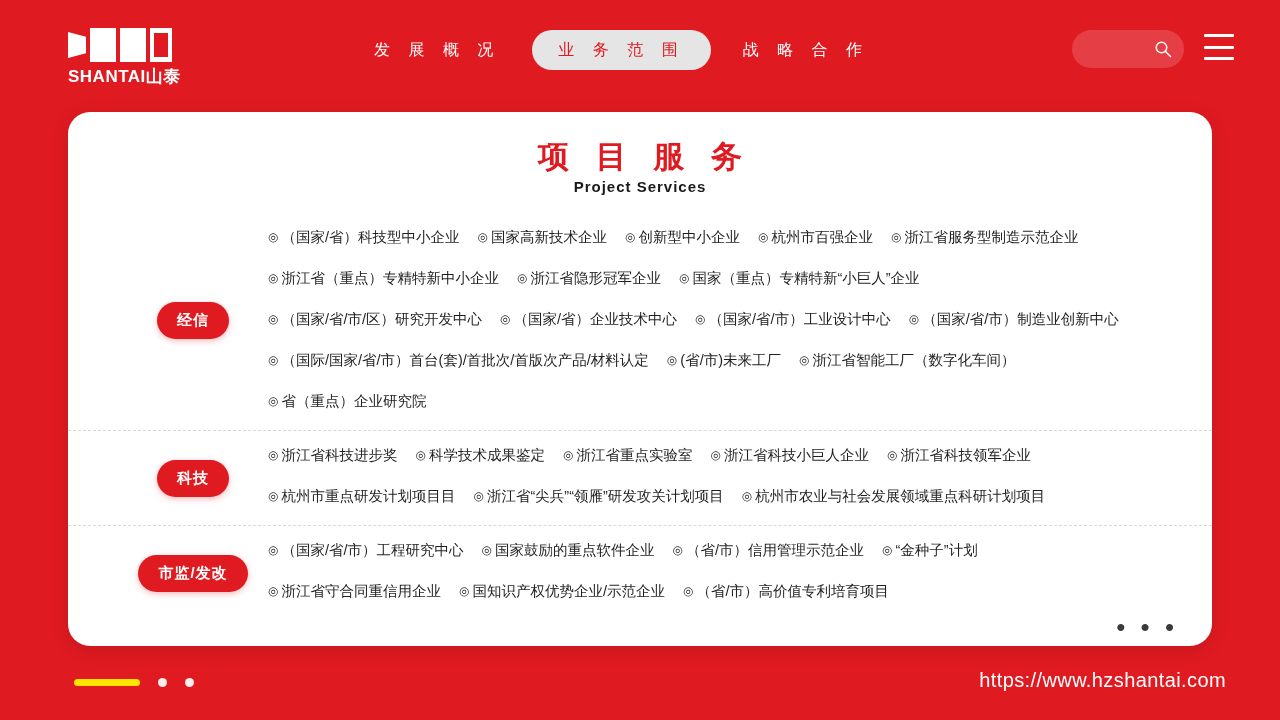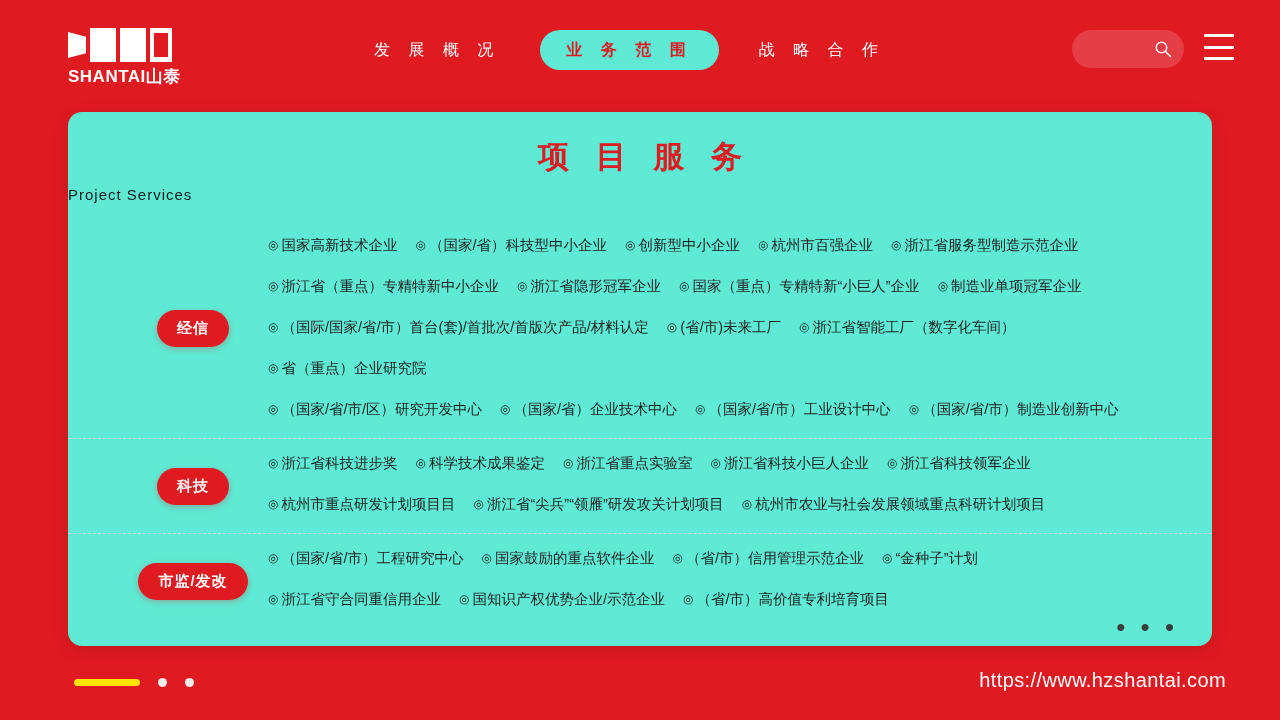--- a/index.html
+++ b/index.html
@@ -53,37 +53,37 @@
     letter-spacing: 0.5px;
     white-space: nowrap;
   }
 
   .nav {
     position: absolute;
     left: 350px; top: 0;
     height: 100px;
     display: flex;
     align-items: center;
-    gap: 16px;
+    gap: 8px;
   }
   .nav-item {
     color: #ffffff;
     font-size: 16px;
     letter-spacing: 7px;
     padding: 0 24px;
     white-space: nowrap;
     cursor: pointer;
     height: 40px;
     line-height: 40px;
     border-radius: 20px;
   }
   .nav-item.active {
-    background: #5eead4;
+    background: #e5e5e5;
     color: #e01a21;
-    font-weight: bold;
+    font-weight: normal;
     padding: 0 26px;
   }
 
   .search-box {
     position: absolute;
     right: 96px; top: 30px;
     width: 112px; height: 38px;
     border-radius: 19px;
     background: rgba(255,255,255,0.16);
     cursor: pointer;
@@ -108,41 +108,41 @@
     width: 30px; height: 3px;
     background: #ffffff;
     border-radius: 1px;
   }
 
   
   .card {
     position: absolute;
     left: 68px; top: 112px;
     width: 1144px; height: 534px;
-    background: #5eead4;
-    border-radius: 14px;
+    background: #ffffff;
+    border-radius: 22px;
     box-shadow: 0 4px 18px rgba(0,0,0,0.12);
     overflow: hidden;
   }
 
   .card-title {
     text-align: center;
     margin-top: 24px;
     color: #e01a21;
     font-size: 31px;
     font-weight: bold;
     letter-spacing: 9px;
     text-indent: 9px;
   }
   .card-subtitle {
-    text-align: left;
-    margin-top: 8px;
+    text-align: center;
+    margin-top: 0;
     color: #1a1a1a;
     font-size: 15px;
-    font-weight: normal;
+    font-weight: bold;
     letter-spacing: 1px;
   }
 
   .sections {
     margin-top: 16px;
     position: relative;
   }
 
   .section {
     position: relative;
@@ -288,43 +288,42 @@
 
   <div class="sections">
 
     <div class="section sec-jingxin">
       <div class="section-inner">
         <div class="tag-col">
           <div class="tag">经信</div>
         </div>
         <div class="items-col">
           <div class="item-row">
+            <span class="item"><span class="bullet">◎</span><span>（国家/省）科技型中小企业</span></span>
             <span class="item"><span class="bullet">◎</span><span>国家高新技术企业</span></span>
-            <span class="item"><span class="bullet">◎</span><span>（国家/省）科技型中小企业</span></span>
             <span class="item"><span class="bullet">◎</span><span>创新型中小企业</span></span>
             <span class="item"><span class="bullet">◎</span><span>杭州市百强企业</span></span>
             <span class="item"><span class="bullet">◎</span><span>浙江省服务型制造示范企业</span></span>
           </div>
           <div class="item-row">
             <span class="item"><span class="bullet">◎</span><span>浙江省（重点）专精特新中小企业</span></span>
             <span class="item"><span class="bullet">◎</span><span>浙江省隐形冠军企业</span></span>
             <span class="item"><span class="bullet">◎</span><span>国家（重点）专精特新“小巨人”企业</span></span>
-            <span class="item"><span class="bullet">◎</span><span>制造业单项冠军企业</span></span>
+          </div>
+          <div class="item-row">
+            <span class="item"><span class="bullet">◎</span><span>（国家/省/市/区）研究开发中心</span></span>
+            <span class="item"><span class="bullet">◎</span><span>（国家/省）企业技术中心</span></span>
+            <span class="item"><span class="bullet">◎</span><span>（国家/省/市）工业设计中心</span></span>
+            <span class="item"><span class="bullet">◎</span><span>（国家/省/市）制造业创新中心</span></span>
           </div>
           <div class="item-row">
             <span class="item"><span class="bullet">◎</span><span>（国际/国家/省/市）首台(套)/首批次/首版次产品/材料认定</span></span>
             <span class="item"><span class="bullet">◎</span><span>(省/市)未来工厂</span></span>
             <span class="item"><span class="bullet">◎</span><span>浙江省智能工厂（数字化车间）</span></span>
             <span class="item"><span class="bullet">◎</span><span>省（重点）企业研究院</span></span>
-          </div>
-          <div class="item-row">
-            <span class="item"><span class="bullet">◎</span><span>（国家/省/市/区）研究开发中心</span></span>
-            <span class="item"><span class="bullet">◎</span><span>（国家/省）企业技术中心</span></span>
-            <span class="item"><span class="bullet">◎</span><span>（国家/省/市）工业设计中心</span></span>
-            <span class="item"><span class="bullet">◎</span><span>（国家/省/市）制造业创新中心</span></span>
           </div>
         </div>
       </div>
     </div>
 
     <div class="section sec-keji">
       <div class="section-inner">
         <div class="tag-col">
           <div class="tag">科技</div>
         </div>

